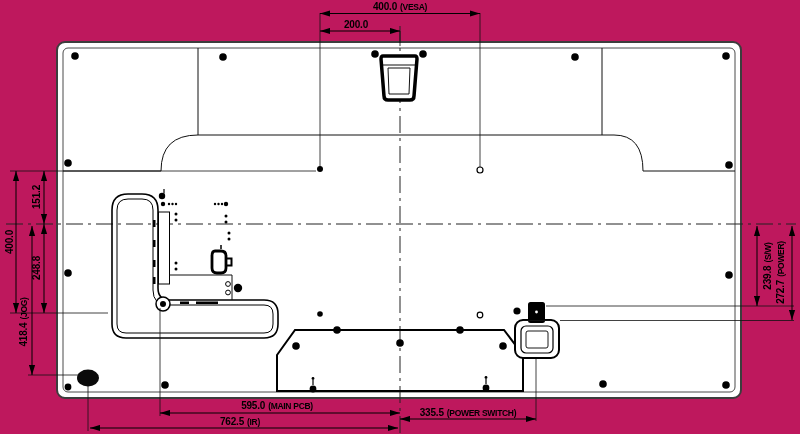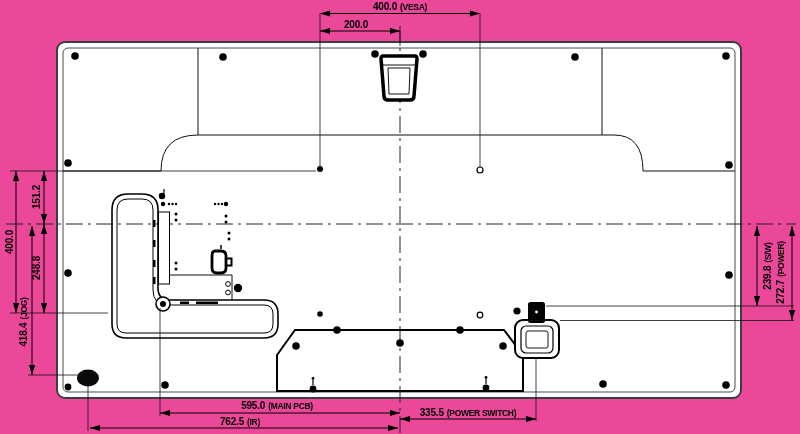--- a/index.html
+++ b/index.html
@@ -1,16 +1,16 @@
 <!DOCTYPE html>
 <html><head>
 <meta charset="utf-8">
 <style>
   html,body{margin:0;padding:0;background:#ffffff;}
-  .stage{position:relative;width:800px;height:434px;background:#ec4899;overflow:hidden;
+  .stage{position:relative;width:800px;height:434px;background:#be185d;overflow:hidden;
          font-family:"Liberation Sans", sans-serif;}
   svg{display:block;}
   .dim-text{font:bold 10px "Liberation Sans", sans-serif;letter-spacing:-0.2px;fill:#000;}
   .sfx{font-size:8.5px;letter-spacing:-0.3px;}
   .thin{stroke:#111;stroke-width:1;fill:none;}
   .ext{stroke:#111;stroke-width:0.8;fill:none;}
   .dimline{stroke:#000;stroke-width:1;fill:none;}
   .cl{stroke:#222;stroke-width:1;fill:none;stroke-dasharray:17 5 3 5;}
   .outline2{stroke:#3d3d3d;stroke-width:2;fill:#fff;}
   .outline1{stroke:#4a4a4a;stroke-width:1;fill:none;}

